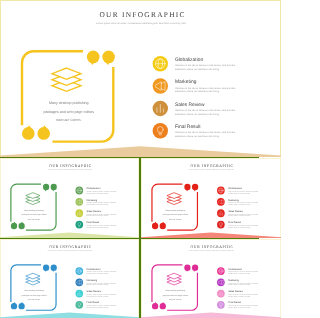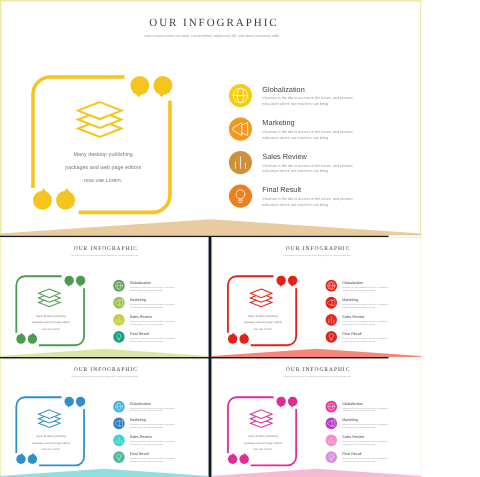--- a/index.html
+++ b/index.html
@@ -1,18 +1,18 @@
 <!DOCTYPE html>
 <html><head>
 <meta charset="utf-8">
 <style>
   html,body{margin:0;padding:0;}
   body{width:281px;height:318px;overflow:hidden;background:#ffffff;
        font-family:"Liberation Sans",sans-serif;}
-  .page{position:relative;width:259px;height:318px;background:#0f172a;}
+  .page{position:relative;width:259px;height:318px;background:#4d7c0f;}
 
   .slide{position:absolute;background:#ffffff;overflow:hidden;}
   .s-main{left:0;top:0;width:281px;height:157px;}
   .s-tl{left:0;top:158px;width:139px;height:80px;}
   .s-tr{left:141px;top:158px;width:140px;height:80px;}
   .s-bl{left:0;top:239px;width:139px;height:79px;}
   .s-br{left:141px;top:239px;width:140px;height:79px;}
   .slide > svg{position:absolute;left:0;top:0;width:100%;height:100%;display:block;
                  text-rendering:geometricPrecision;shape-rendering:geometricPrecision;}
 </style>

